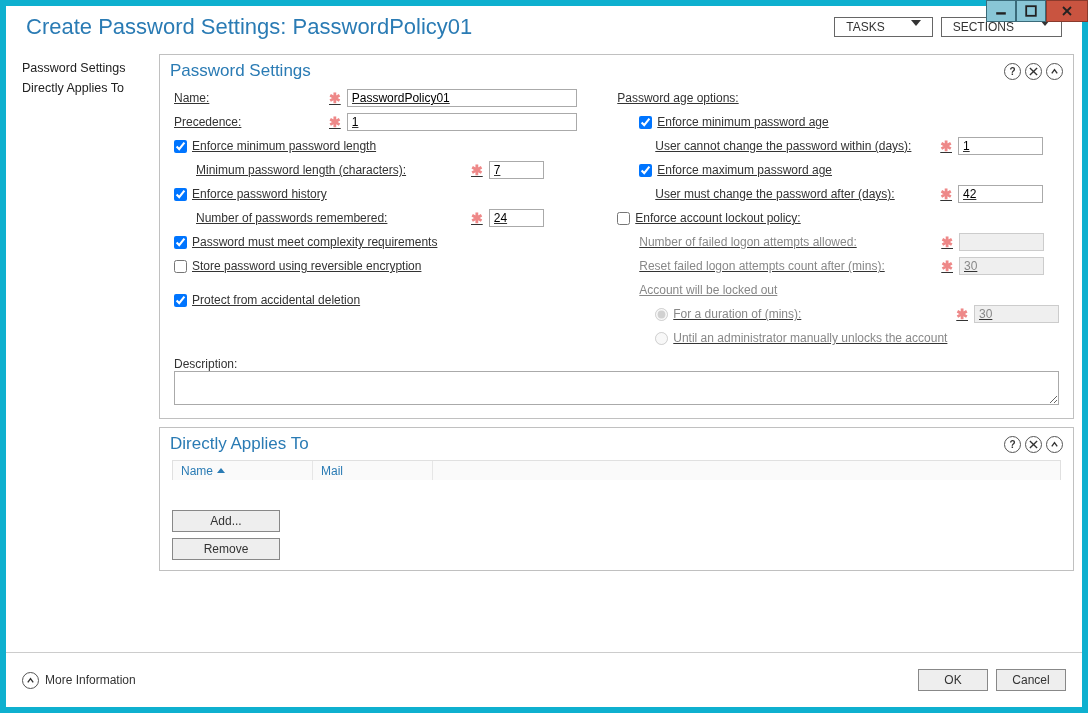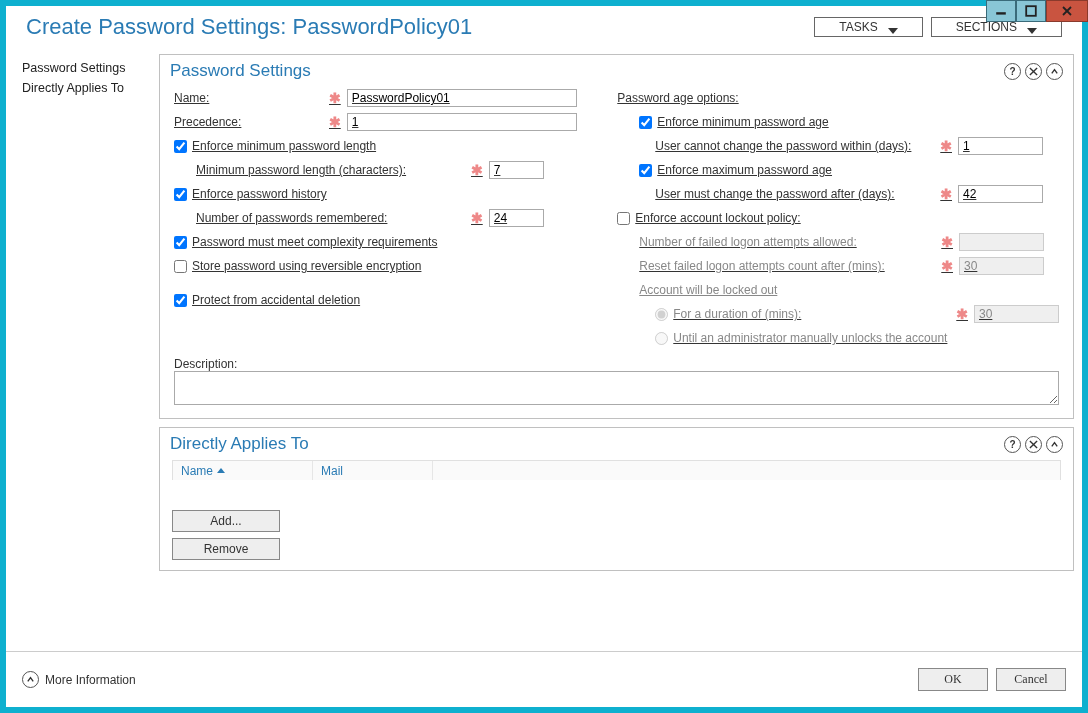--- a/index.html
+++ b/index.html
@@ -11,21 +11,21 @@
   
   .titlebar { position: absolute; top: -6px; right: -6px; height: 24px; display: flex; }
   .titlebar-btn { width: 30px; height: 22px; background: #89c6d6; border: 1px solid #3a6b7a; display: flex; align-items: center; justify-content: center; cursor: pointer; }
   .titlebar-btn.close { background: #c95440; border-color: #8a3a2c; width: 42px; }
   .titlebar-btn svg { width: 12px; height: 12px; }
   .titlebar-btn.close svg { width: 10px; height: 10px; }
 
   .header { padding: 8px 20px 14px 20px; display: flex; align-items: center; justify-content: space-between; background:#fff; }
   .page-title { color: #2a7bb4; font-size: 22px; font-weight: 300; }
   .header-buttons { display: flex; gap: 8px; align-items:center; }
-  .combo-btn { border: 1px solid #666; padding: 2px 24px; display: flex; align-items: flex-end; gap: 10px; cursor: pointer; font-size: 12px; background:#fff; }
+  .combo-btn { border: 1px solid #666; padding: 2px 11px; display: flex; align-items: flex-start; gap: 26px; cursor: pointer; font-size: 12px; background:#fff; }
   .combo-btn .tri { width:0; height:0; border-left: 5px solid transparent; border-right: 5px solid transparent; border-top: 6px solid #333; }
 
   .body-row { flex: 1 1 auto; display: flex; overflow: hidden; padding: 0 6px 4px 4px; gap:4px; }
   .sidebar { width: 145px; padding: 4px 0 0 8px; }
   .sidebar-item { padding: 3px 4px; cursor: pointer; font-size: 12.5px; color:#222; }
 
   .main { flex: 1; overflow-y: auto; display: flex; flex-direction: column; gap: 8px; padding-right: 2px; }
 
   .panel { border: 1px solid #c0c0c0; padding: 6px 10px 10px 10px; }
   .panel-head { display: flex; justify-content: space-between; align-items: center; margin-bottom: 6px; }
@@ -67,21 +67,21 @@
   .grid-body { border:1px solid #e0e0e0; height:128px; overflow:auto; }
   .grid-row { display:flex; height:20px; align-items:center; background:#0b61b8; color:#fff; }
   .gr-cell { padding: 2px 8px; }
   .gr-name { width:140px; }
   .grid-btns { width:108px; display:flex; flex-direction:column; gap:6px; padding-top:24px;}
   .btn { border:1px solid #888; background:#eee; padding:3px 0; text-align:center; cursor:pointer; }
 
   .footer { border-top:1px solid #ccc; padding:16px 16px; display:flex; align-items:center; justify-content:space-between; }
   .more-info { display:flex; align-items:center; gap:6px; cursor:pointer; }
   .foot-btns { display:flex; gap:8px; }
-  .foot-btns .btn { width:70px;font-family:Liberation Serif, serif; }
+  .foot-btns .btn { width:70px; }
 
   .lbl-col2 { width: 285px; }
 </style>
 </head>
 <body>
 
 <div class="window">
 
   <div class="titlebar">
     <div class="titlebar-btn">

